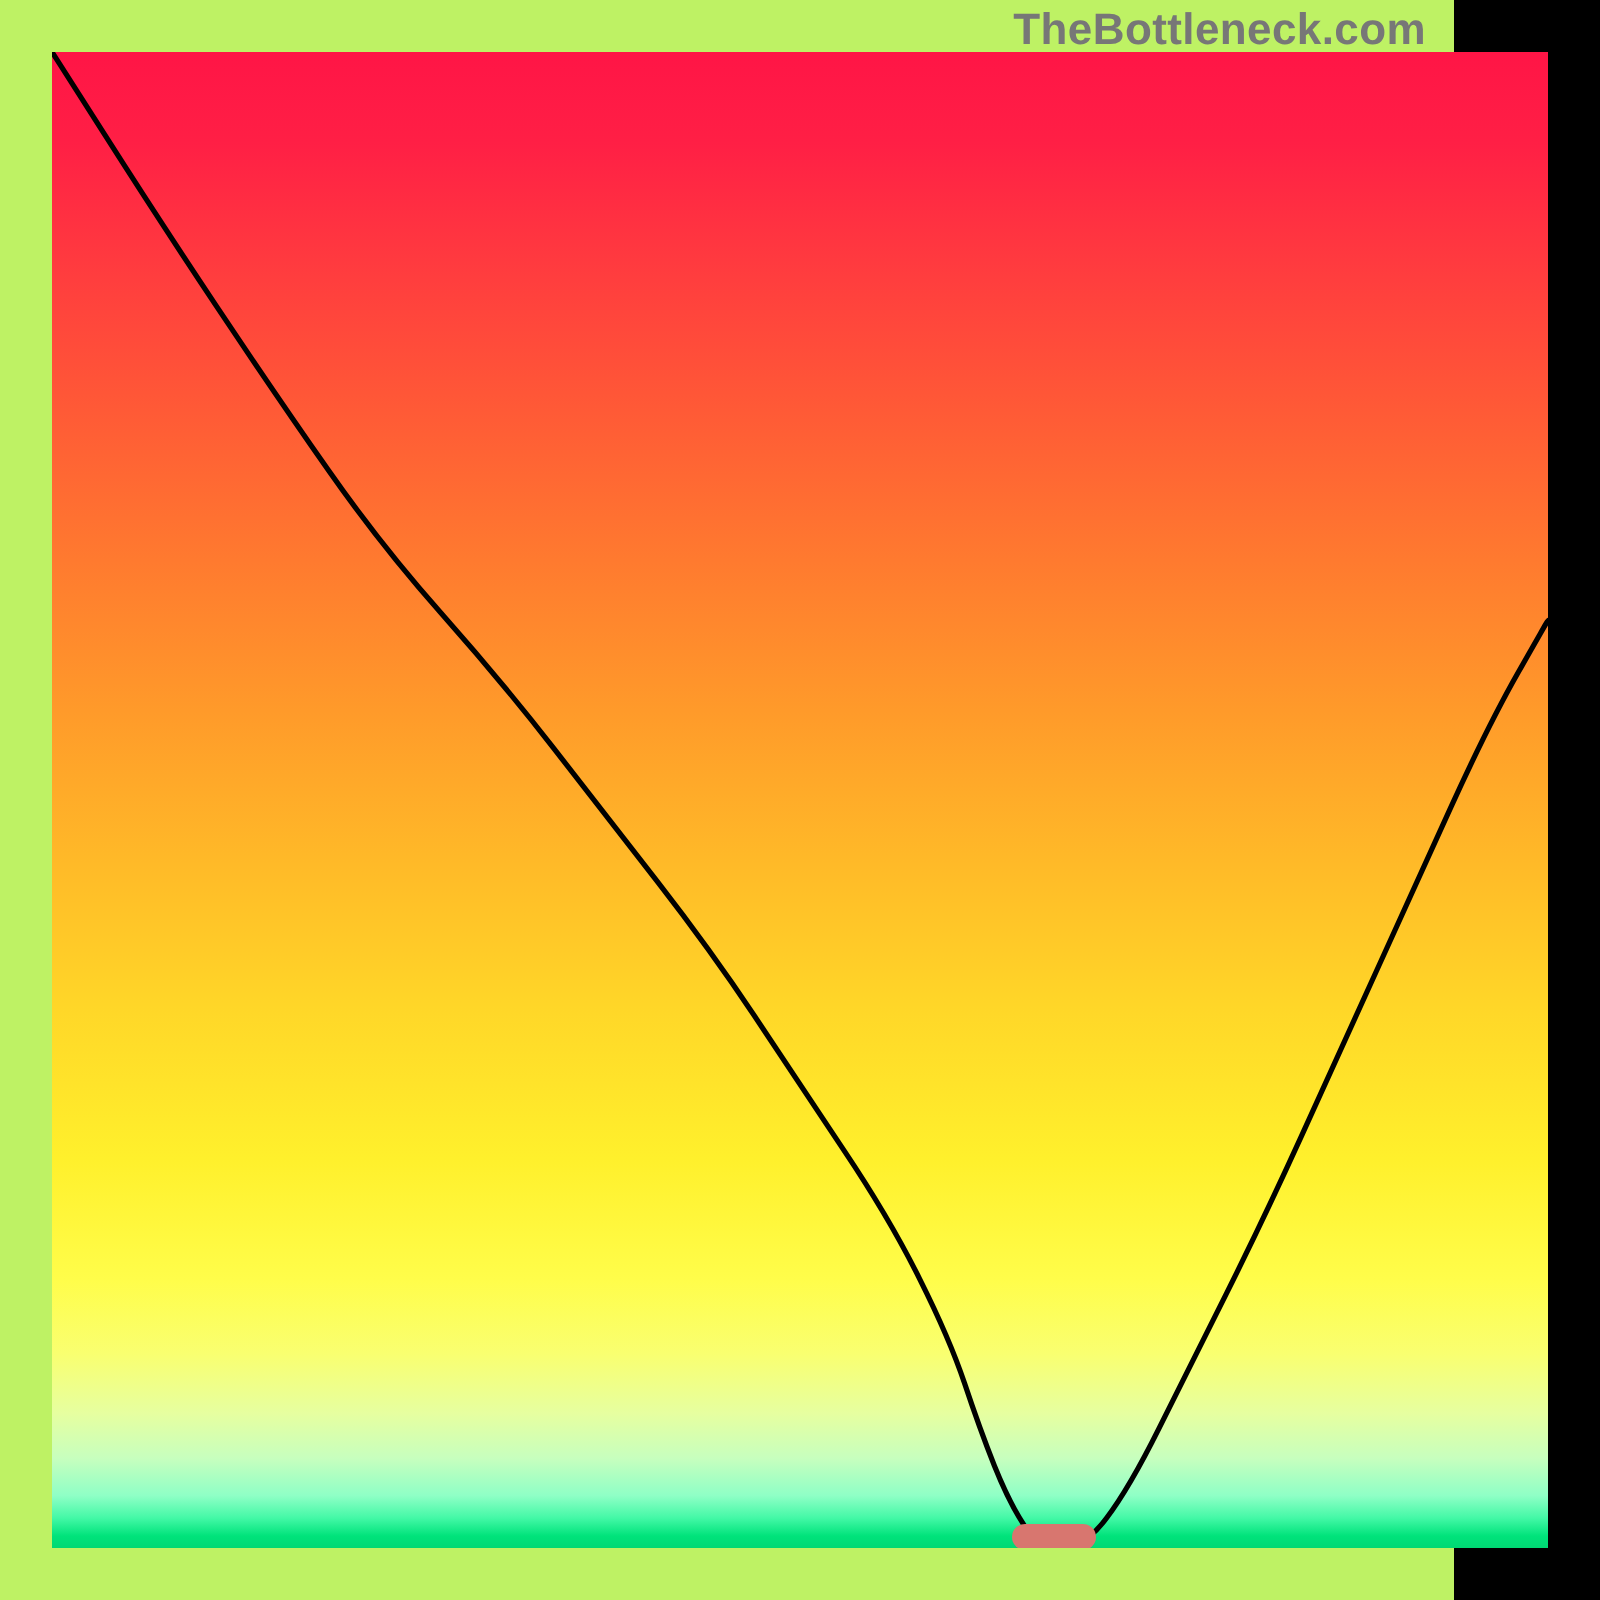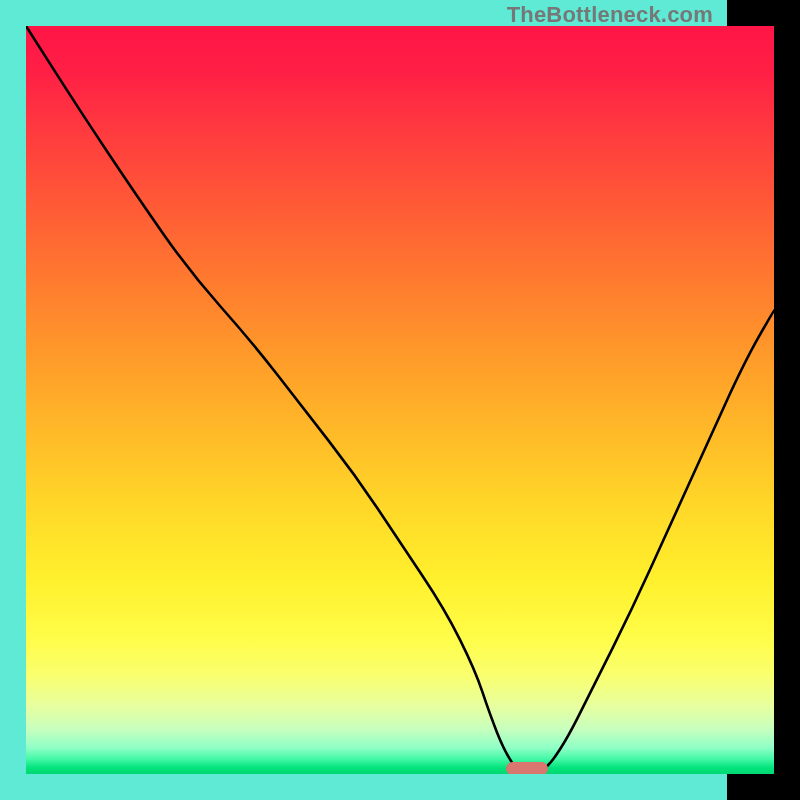--- a/index.html
+++ b/index.html
@@ -8,21 +8,21 @@
     width: 800px;
     height: 800px;
     background: #000;
     overflow: hidden;
     font-family: Arial, Helvetica, sans-serif;
   }
   .frame {
     position: relative;
     width: 727px;
     height: 800px;
-    background: #5eead4;
+    background: #bef264;
   }
   .watermark {
     position: absolute;
     top: 2px;
     right: 14px;
     color: #777;
     font-size: 22px;
     font-weight: 600;
     letter-spacing: 0.2px;
     z-index: 10;

